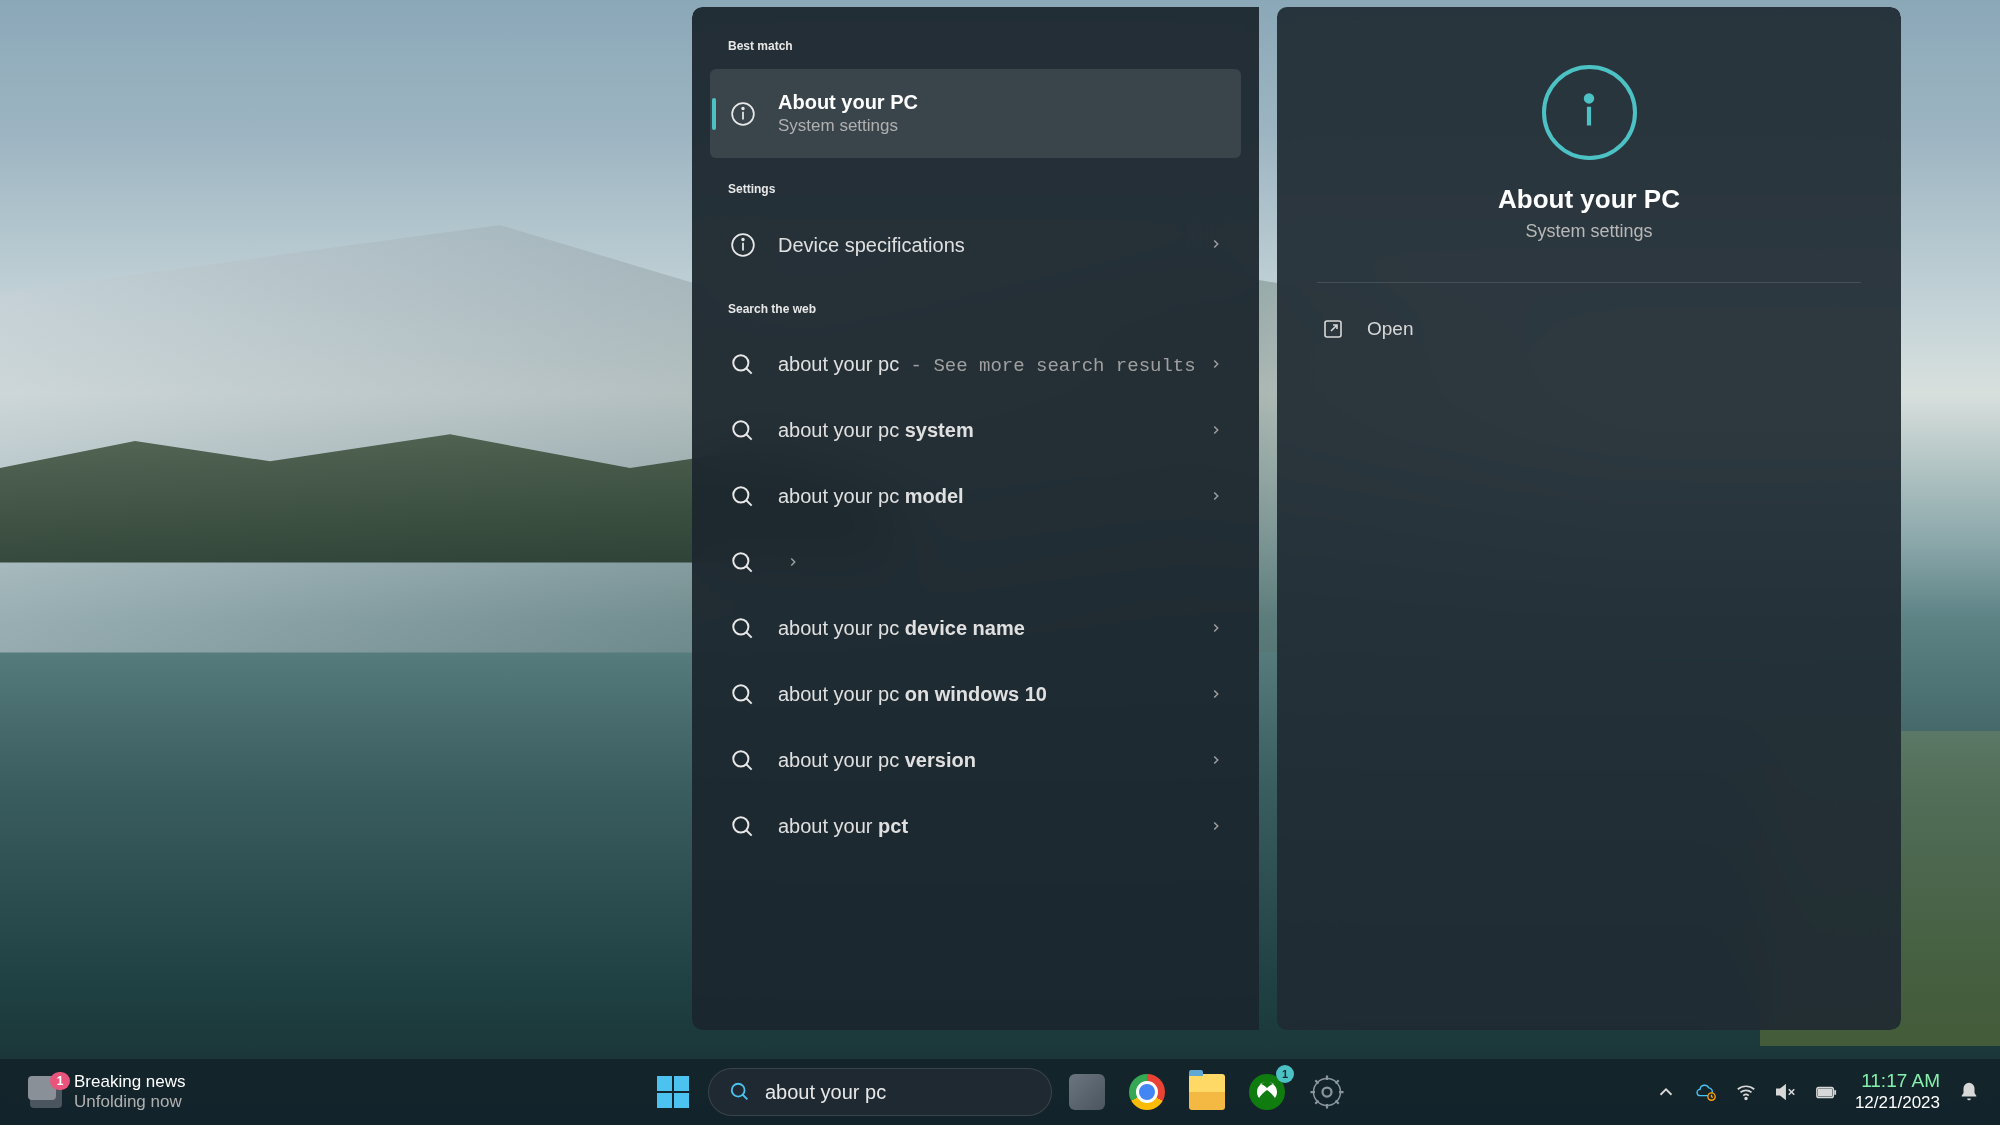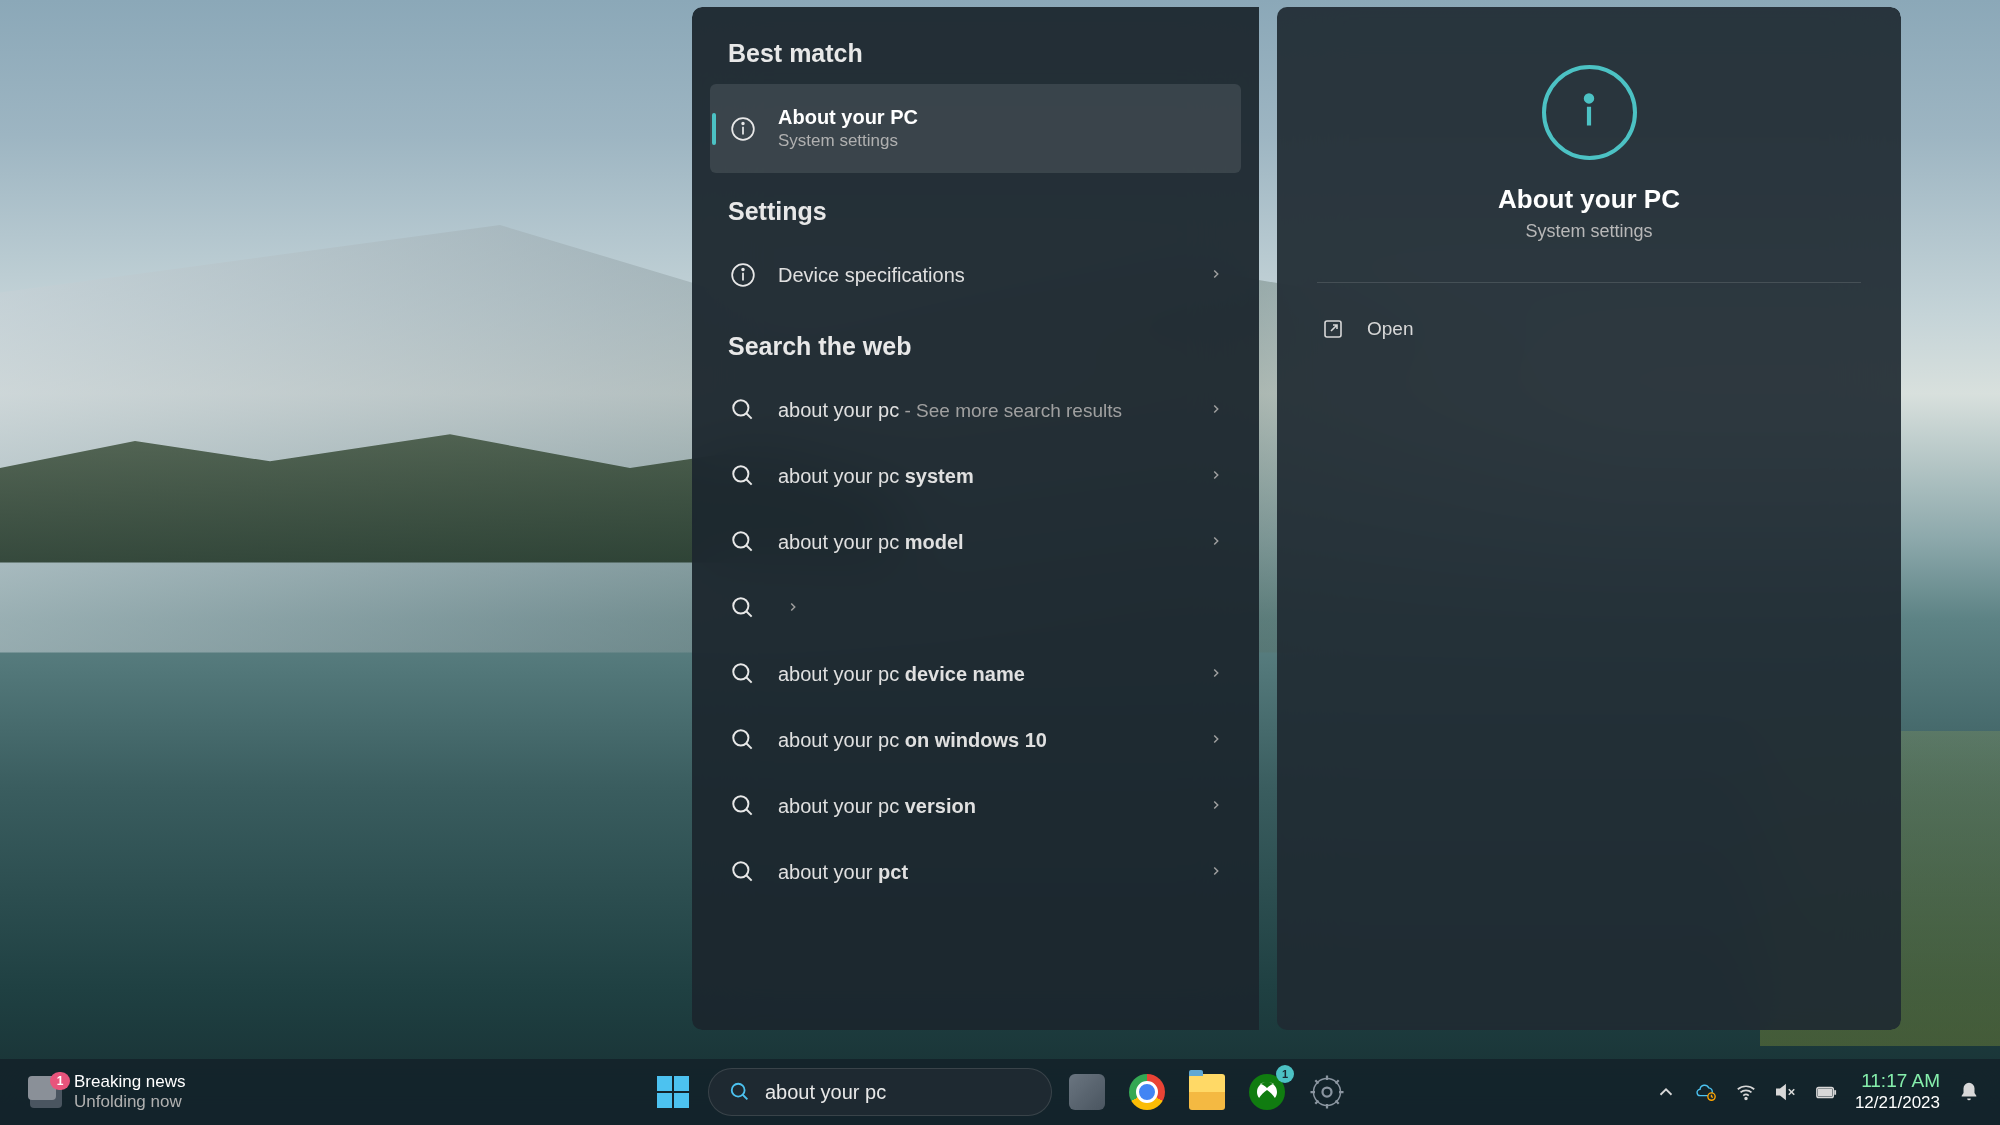--- a/index.html
+++ b/index.html
@@ -92,21 +92,21 @@
       backdrop-filter: blur(30px);
       margin-left: 18px;
       border-radius: 10px;
       padding: 40px;
       display: flex;
       flex-direction: column;
       align-items: center;
     }
     
     .section-header {
-      font-size: 25px;
+      font-size: 12px;
       font-weight: 600;
       color: #e8e8e8;
       padding: 4px 18px 16px 18px;
     }
     
     .result-item {
       display: flex;
       align-items: center;
       padding: 14px 18px;
       border-radius: 6px;
@@ -176,20 +176,21 @@
       font-weight: 400;
     }
     
     .item-label .bold-part {
       font-weight: 600;
     }
     
     .item-label .suffix-part {
       color: #a0a0a0;
       font-size: 19px;
+      font-family: Liberation Mono, monospace;
     }
     
     .chevron {
       color: #a0a0a0;
       font-size: 18px;
       margin-left: 8px;
     }
     
     .settings-list .result-item {
       padding: 18px 18px;

